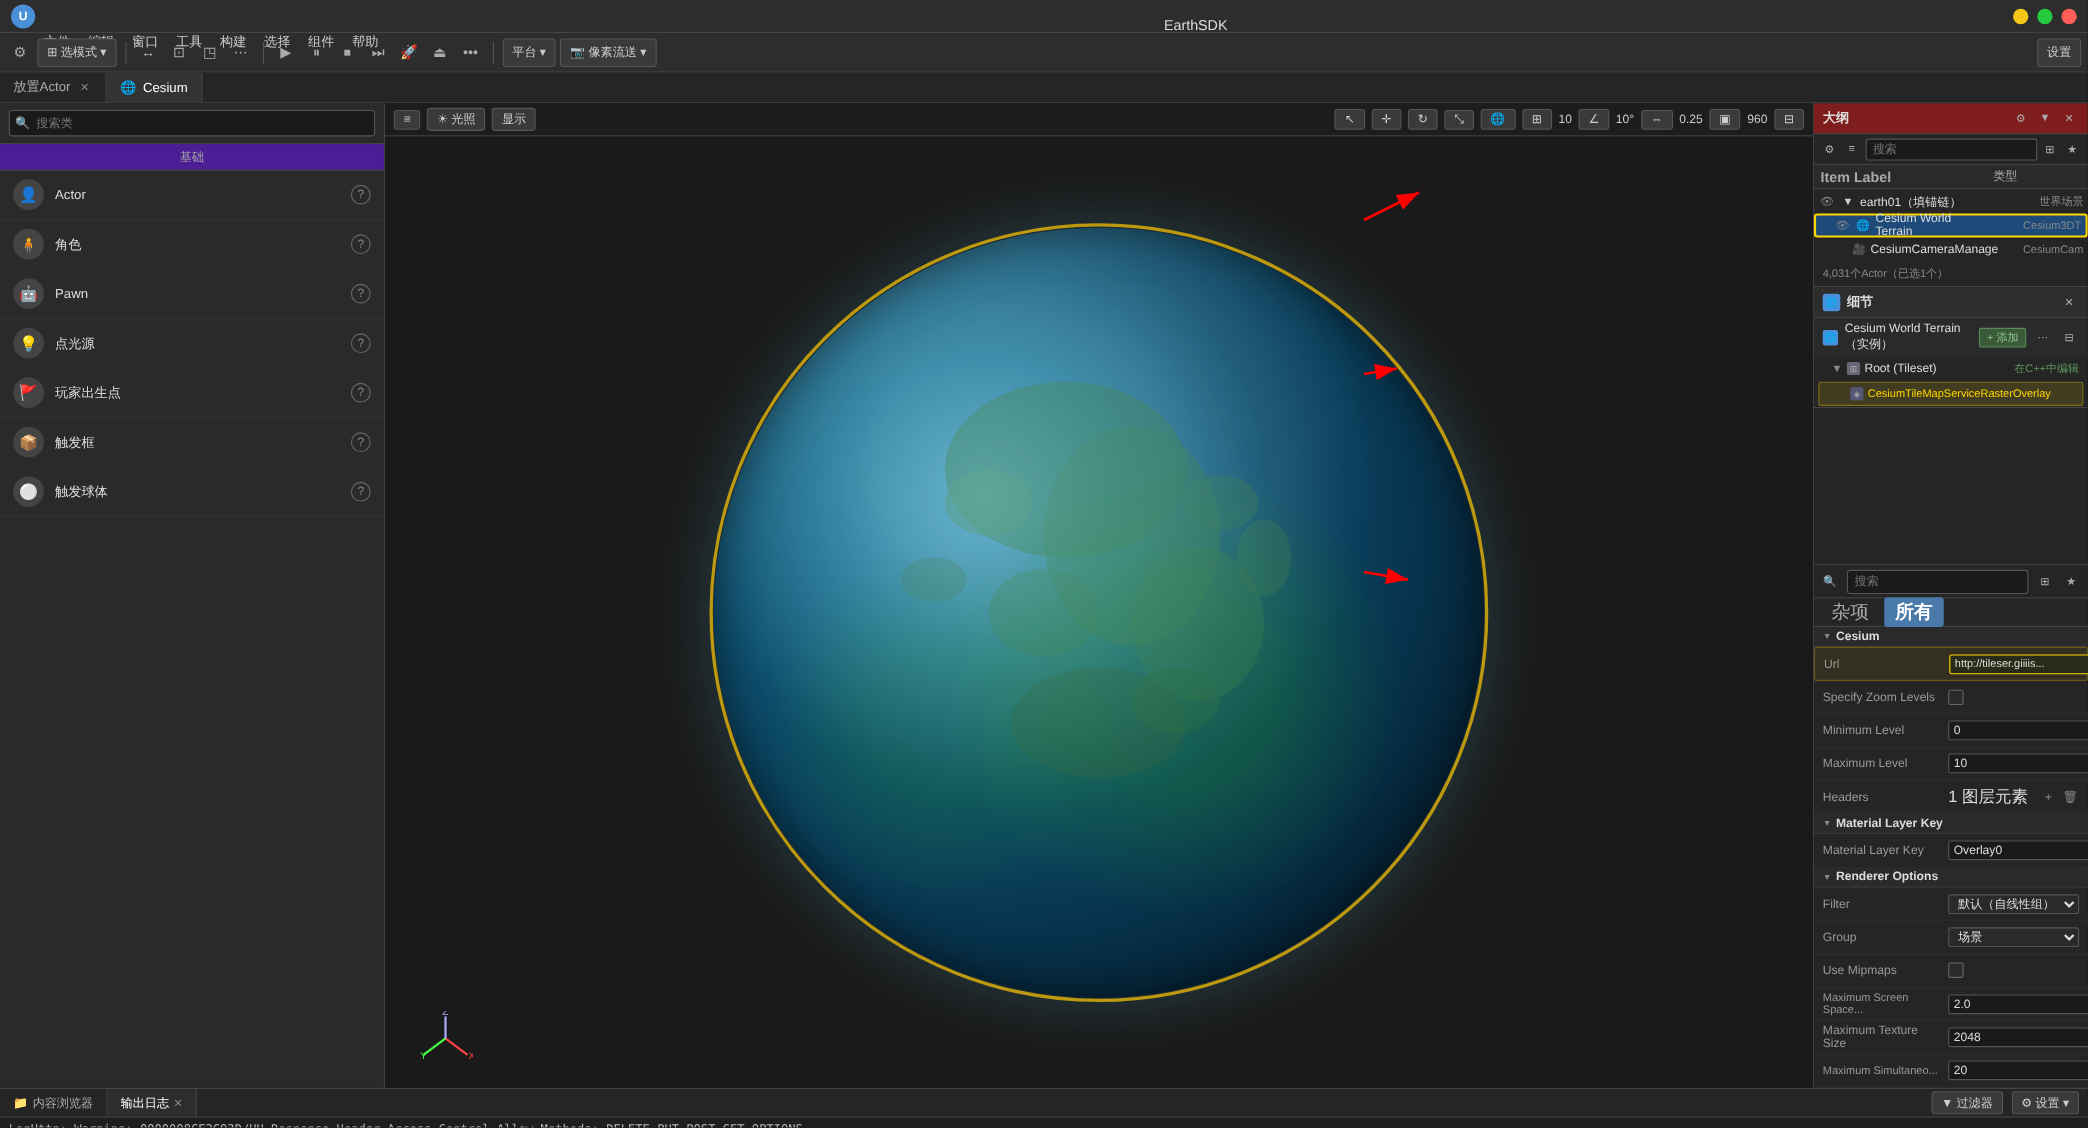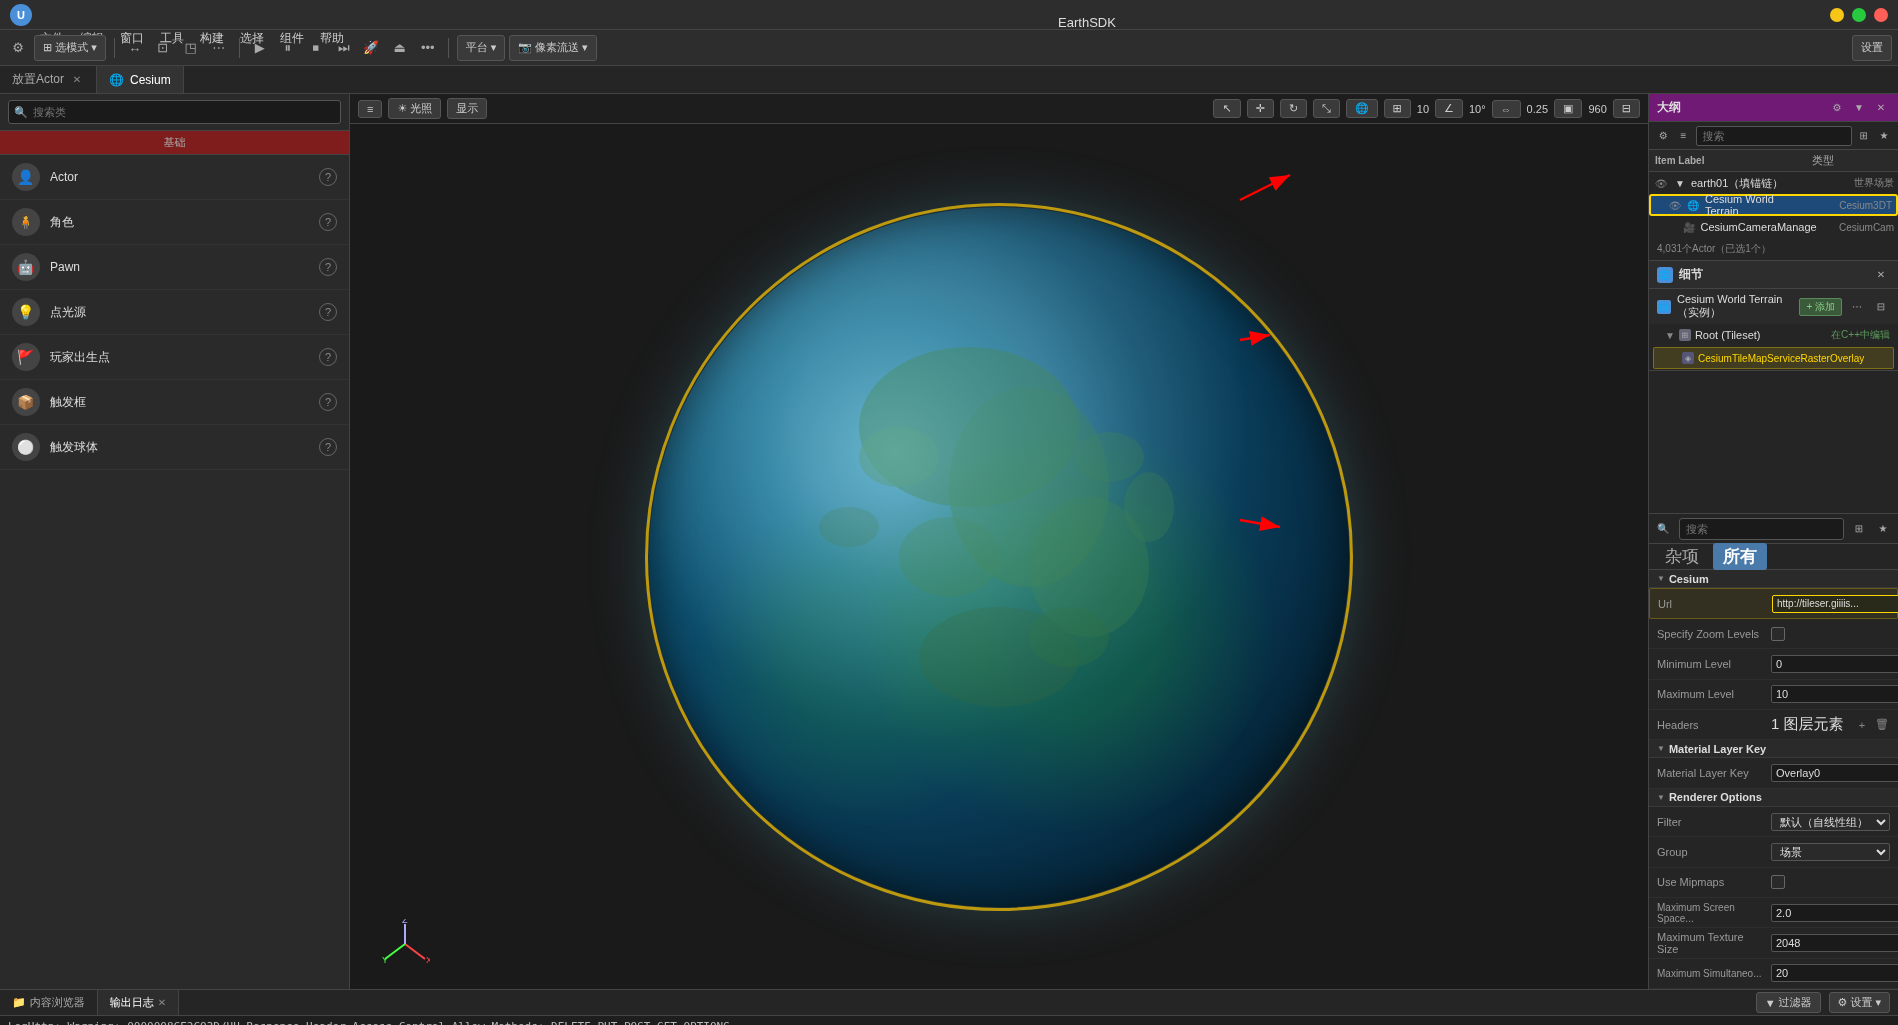--- a/index.html
+++ b/index.html
@@ -127,21 +127,21 @@
       position: absolute;
       left: 6px; top: 50%;
       transform: translateY(-50%);
       color: #888;
       font-size: 11px;
     }
     .panel-section-title {
       padding: 4px 8px;
       font-size: 11px;
       color: #aaa;
-      background: #7f1d1d;
+      background: #4c1d95;
       border-bottom: 1px solid #444;
       text-align: center;
     }
     .actor-list { flex: 1; overflow-y: auto; }
     .actor-item {
       display: flex;
       align-items: center;
       justify-content: space-between;
       padding: 8px 12px;
       border-bottom: 1px solid #333;
@@ -232,21 +232,21 @@
 
     
     .outline-panel {
       flex: 1;
       display: flex;
       flex-direction: column;
       border-bottom: 1px solid #444;
     }
     .outline-header {
       height: 28px;
-      background: #701a75;
+      background: #7f1d1d;
       display: flex;
       align-items: center;
       justify-content: space-between;
       padding: 0 8px;
       border-bottom: 1px solid #444;
     }
     .outline-title { font-size: 12px; color: #ddd; font-weight: bold; }
     .outline-header-icons { display: flex; gap: 4px; }
     .outline-toolbar {
       height: 28px;
@@ -270,21 +270,21 @@
     .outline-columns {
       height: 22px;
       display: flex;
       align-items: center;
       background: #2a2a2a;
       border-bottom: 1px solid #444;
       padding: 0 6px;
     }
     .col-item-label {
       flex: 1;
-      font-size: 10px;
+      font-size: 13px;
       color: #aaa;
       font-weight: bold;
     }
     .col-type { 
       width: 80px;
       font-size: 11px;
       color: #aaa;
       font-weight: normal;
       text-align: left;
     }

